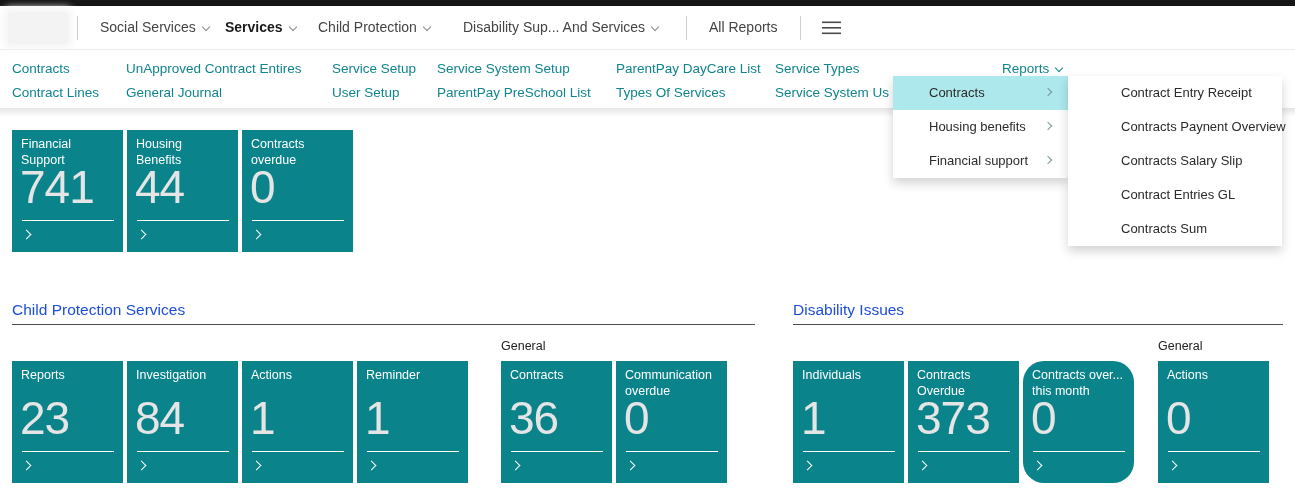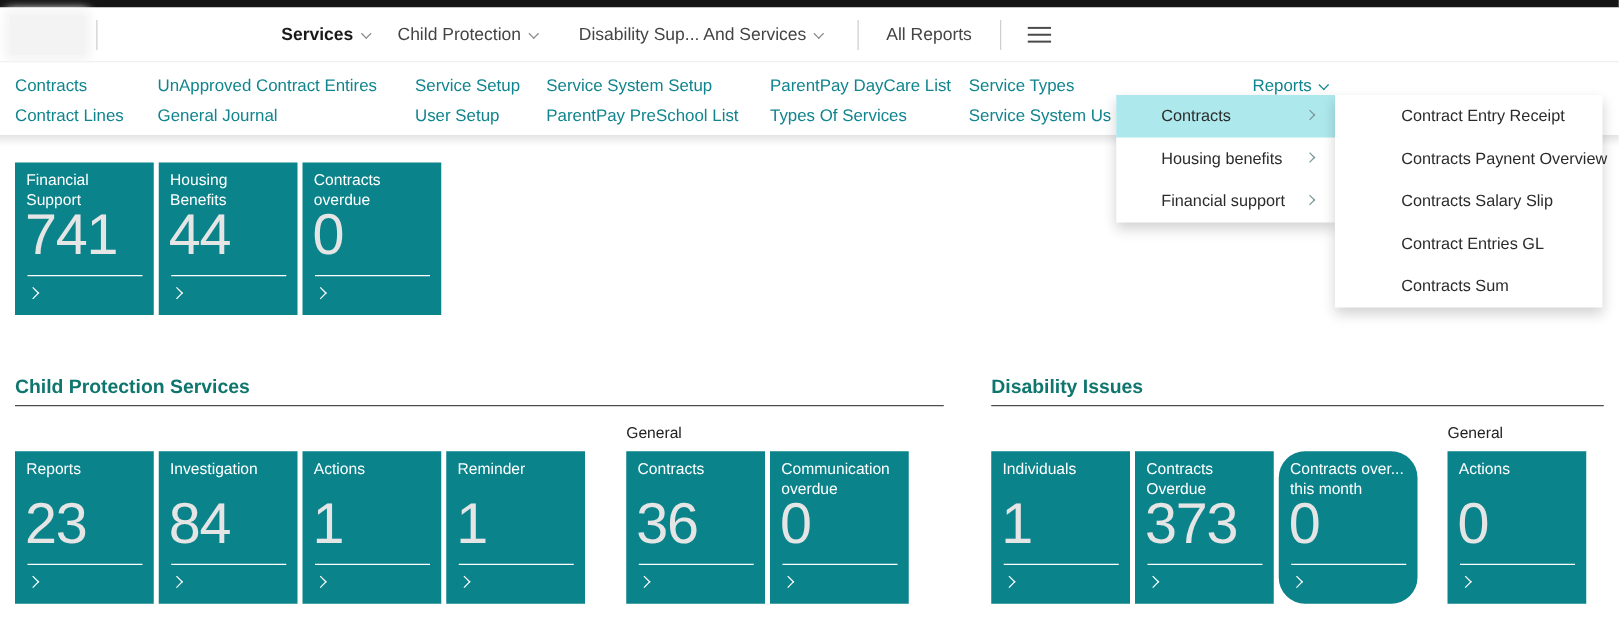--- a/index.html
+++ b/index.html
@@ -37,21 +37,21 @@
   .menu-panel { background:#fff; box-shadow:0 5px 10px rgba(0,0,0,0.18); z-index:30; }
   .menu-item { position:relative; height:34px; line-height:34px; padding-left:36px; font-size:13px;
                color:#2b2b2b; cursor:pointer; white-space:nowrap; }
   .menu-item.highlighted { background:#ace8ec; }
   .chev-right-sm { position:absolute; right:17px; top:13px; width:6px; height:6px;
                    border-top:1.3px solid #7a979a; border-right:1.3px solid #7a979a; transform:rotate(45deg); }
   .submenu-item { height:34px; line-height:34px; padding-left:37px; font-size:13px; color:#2b2b2b;
                   cursor:pointer; white-space:nowrap;margin-left:16px; }
 
   
-  .section-title { font-size:15.5px; font-weight:700; color:#0f766e; white-space:nowrap; }
+  .section-title { font-size:15.5px; font-weight:400; color:#1d4ed8; white-space:nowrap; }
   .section-rule { height:1px; background:#4d4d4d; }
   .group-label { font-size:12.5px; font-weight:400; color:#222; }
 
   
   .tile { position:absolute; width:111px; height:122px; background:#0b838b; cursor:pointer; }
   .tile-label { position:absolute; left:9px; top:6px; right:6px; font-size:12.5px; line-height:16px;
                 color:#fff; white-space:pre-line; }
   .tile-value { position:absolute; left:8px; top:31px; font-size:46px; font-weight:300; color:#e5e5e5;
                 letter-spacing:-1px; line-height:1.15; }
   .tile-line { position:absolute; left:10px; right:9px; bottom:31px; height:1px; background:#fff; }
@@ -60,20 +60,23 @@
 </style>
 </head>
 <body>
 
 <div class="abs topstrip"></div>
 
 <div class="abs navbar">
   <div class="abs logo-blur"></div>
   <div class="abs vdiv" style="left:77px"></div>
 
+  <div class="abs nav-item" style="left:100px">
+    <span>Social Services</span><span class="chev-down"></span>
+  </div>
   <div class="abs nav-item bold" style="left:225px">
     <span>Services</span><span class="chev-down"></span>
   </div>
   <div class="abs nav-item" style="left:318px">
     <span>Child Protection</span><span class="chev-down"></span>
   </div>
   <div class="abs nav-item" style="left:463px">
     <span>Disability Sup... And Services</span><span class="chev-down"></span>
   </div>
 

